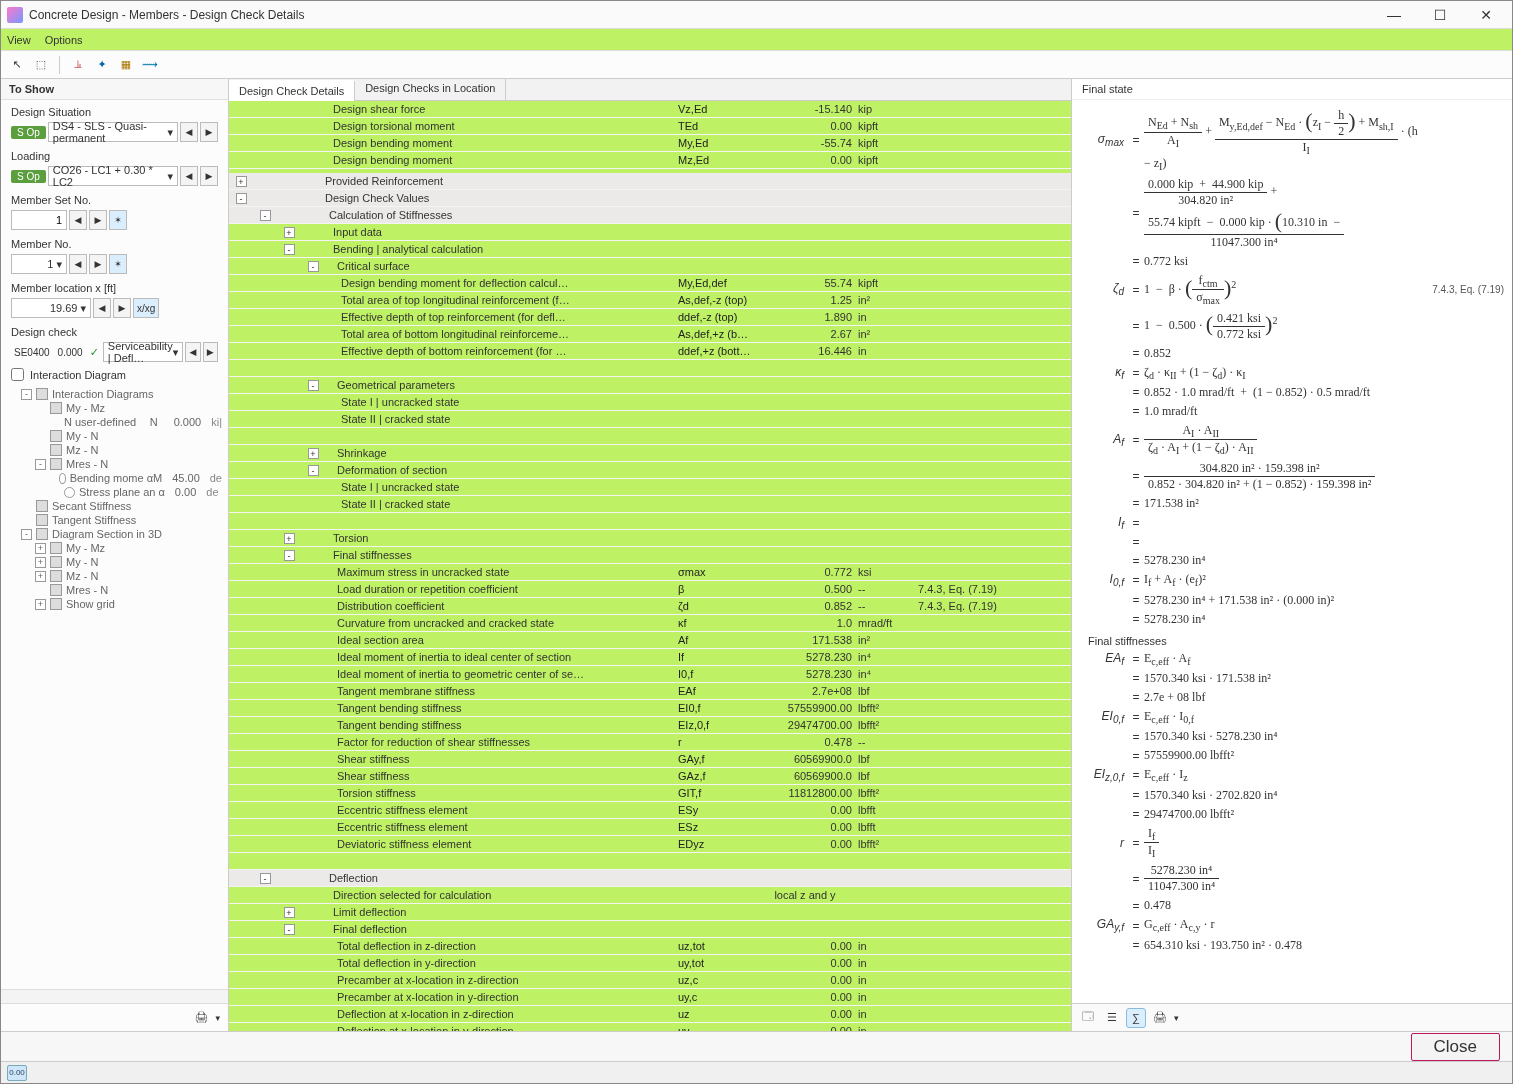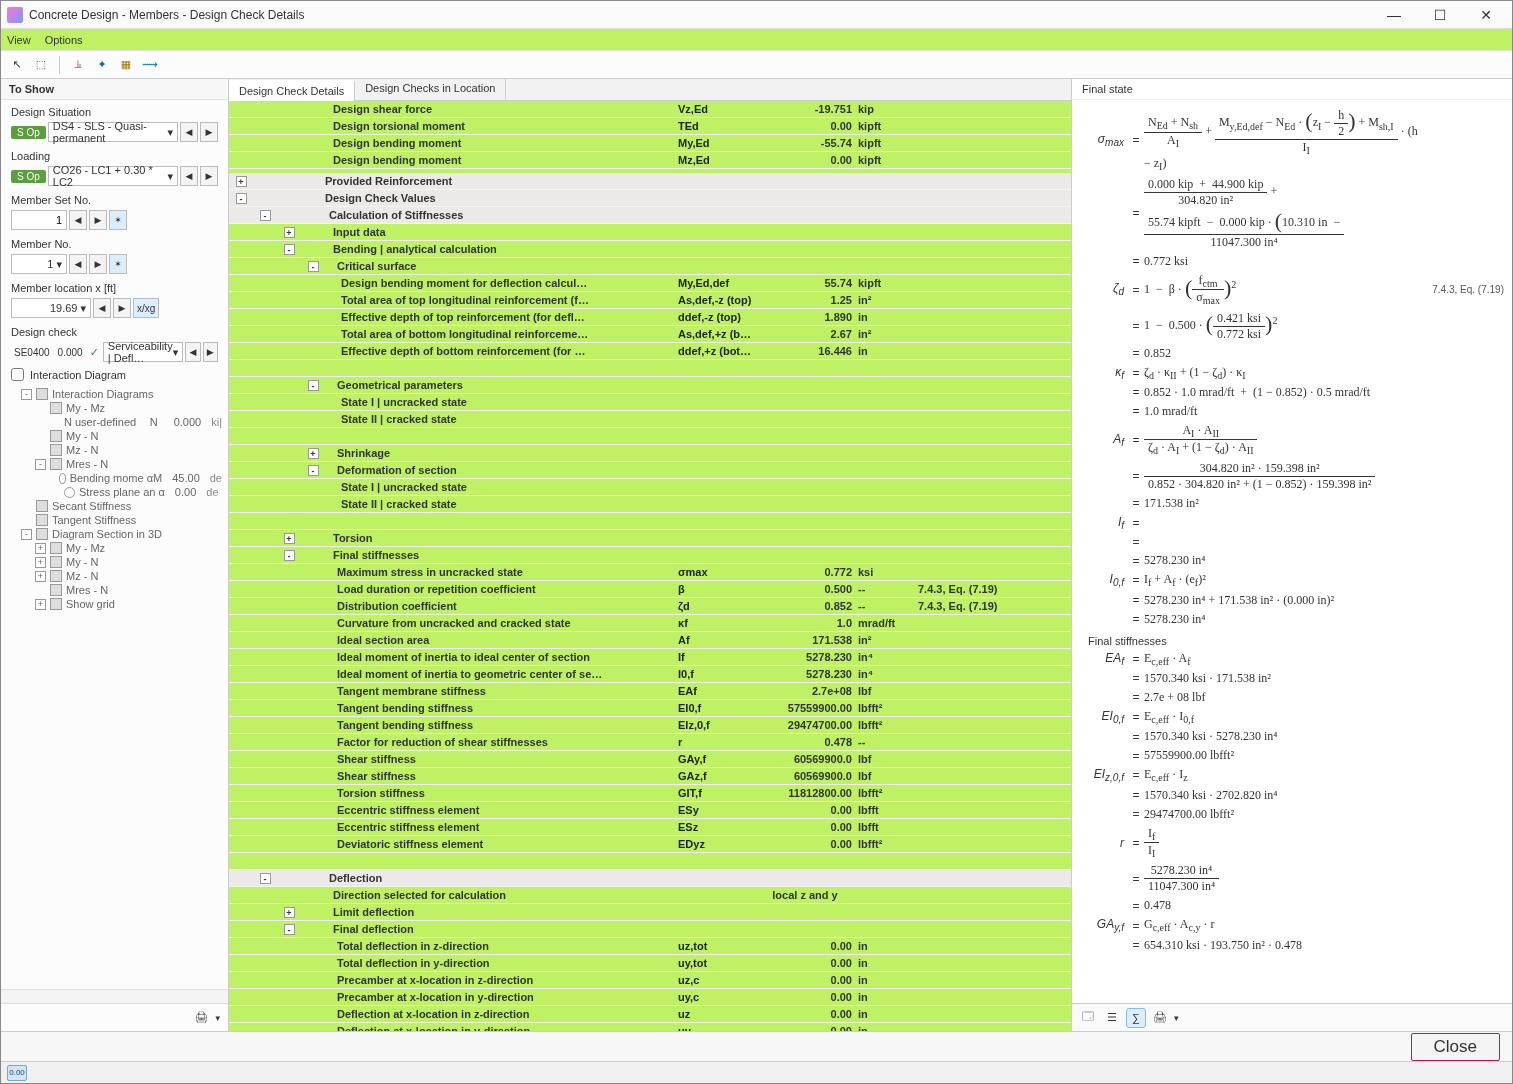--- a/index.html
+++ b/index.html
@@ -30,21 +30,21 @@
 .tree-row { display:flex; align-items:center; gap:4px; padding:1px 0; white-space:nowrap;}
 .tree-row.indent1{padding-left:14px;} .tree-row.indent2{padding-left:28px;} .tree-row.indent3{padding-left:42px;}
 .tree-toggle { width:11px; height:11px; border:1px solid #999; display:inline-flex; align-items:center; justify-content:center; font-size:9px; line-height:1; background:#fff;}
 .tree-check{ width:12px; height:12px; border:1px solid #999; background:#ddd; display:inline-block;}
 .tree-radio{ width:11px; height:11px; border:1px solid #999; border-radius:50%; background:#fff; display:inline-block;}
 .left-footer { height:28px; border-top:1px solid #ddd; display:flex; align-items:center; justify-content:flex-end; padding:0 8px; gap:4px;}
 .mid-panel { flex:1; display:flex; flex-direction:column; border-right:1px solid #ccc; overflow:hidden;}
 .tabs { display:flex; border-bottom:1px solid #ccc; background:#f2f2f2; height:22px;}
 .tab { padding:3px 10px; border-right:1px solid #ccc; cursor:pointer; font-size:11px;}
 .tab.active { background:#fff; border-top:2px solid #fff; position:relative; top:1px;}
-.grid-wrap { flex:1; overflow:auto; font-size:11px;font-weight:bold;}
+.grid-wrap { flex:1; overflow:auto; font-size:11px;}
 .grid-row { display:grid; grid-template-columns: 24px 24px 24px 24px 1fr 80px 100px 60px 150px; align-items:center; height:17px; border-bottom:1px solid #f4f4f4; padding-right:6px;}
 .grid-row .cell { padding:0 3px; white-space:nowrap; overflow:hidden; text-overflow:ellipsis;}
 .grid-row .num { text-align:right;}
 .grid-row .sym { text-align:left; color:#222;}
 .expander { width:11px; height:11px; border:1px solid #999; display:inline-flex; align-items:center; justify-content:center; font-size:9px; background:#fff; cursor:pointer;}
 .grid-row.section { background:#eceae8;}
 .right-panel { width:440px; display:flex; flex-direction:column; overflow:hidden; background:#fff;}
 .right-head { padding:4px 10px; border-bottom:1px solid #eee; font-size:11px;}
 .formula-area { flex:1; overflow:auto; padding:6px 8px 6px 16px; font-size:12px;}
 .frow { display:grid; grid-template-columns: 40px 16px 1fr 80px; align-items:center; padding:2px 0;}
@@ -281,21 +281,21 @@
         <div class="tab">Design Checks in Location</div>
       </div>
       <div class="grid-wrap" id="grid-body">
           <div class="grid-row">
             <span class="cell" style="text-align:center"></span>
             <span class="cell" style="text-align:center"></span>
             <span class="cell" style="text-align:center"></span>
             <span class="cell" style="text-align:center"></span>
             <span class="cell" style="padding-left:8px">Design shear force</span>
             <span class="cell sym">Vz,Ed</span>
-            <span class="cell num">-19.751</span>
+            <span class="cell num">-15.140</span>
             <span class="cell">kip</span>
             <span class="cell"></span>
           </div>
           <div class="grid-row">
             <span class="cell" style="text-align:center"></span>
             <span class="cell" style="text-align:center"></span>
             <span class="cell" style="text-align:center"></span>
             <span class="cell" style="text-align:center"></span>
             <span class="cell" style="padding-left:8px">Design torsional moment</span>
             <span class="cell sym">TEd</span>

